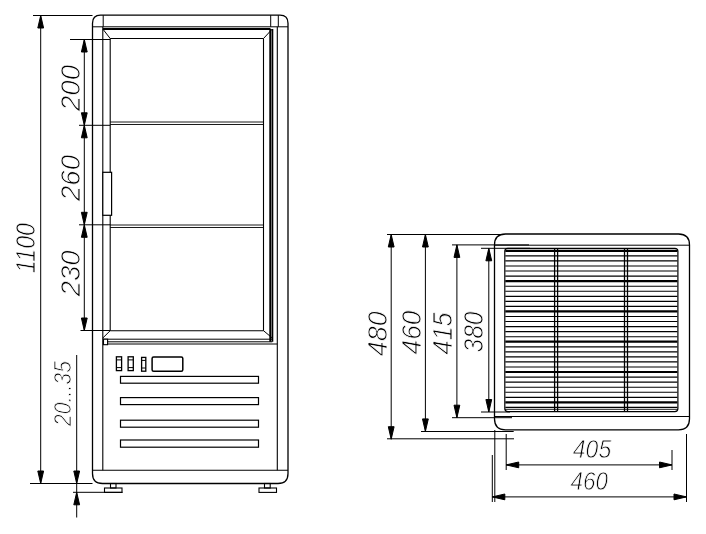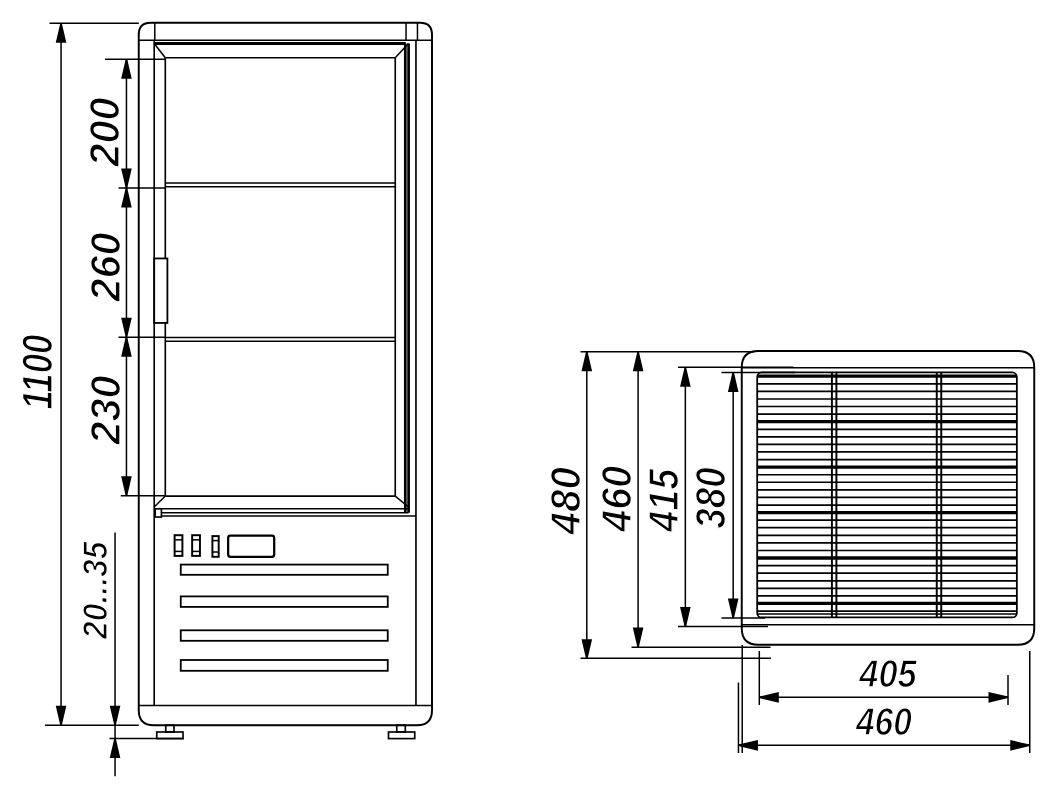--- a/index.html
+++ b/index.html
@@ -1,16 +1,16 @@
 <!DOCTYPE html>
 <html><head>
 <meta charset="utf-8">
 <style>
 html,body{margin:0;padding:0;background:#ffffff;}
-#page{width:706px;height:534px;background:#fff;position:relative;overflow:hidden;font-weight:bold;}
+#page{width:706px;height:534px;background:#fff;position:relative;overflow:hidden;}
 svg text{font-family:"Liberation Sans",sans-serif;font-style:italic;fill:#000;stroke:#ffffff;stroke-width:0.85px;}
 </style>
 </head>
 <body>
 <div id="page">
 <svg width="706" height="534" viewBox="0 0 706 534" fill="none" stroke="#000" stroke-width="1.2">
 
 <g>
 <path d="M100.5 15.2 H280 Q288 15.2 288 23.2 V473.5 Q288 483.5 278 483.5 H102.5 Q92.5 483.5 92.5 473.5 V23.2 Q92.5 15.2 100.5 15.2 Z" stroke-width="1.3"></path>
 </g>

